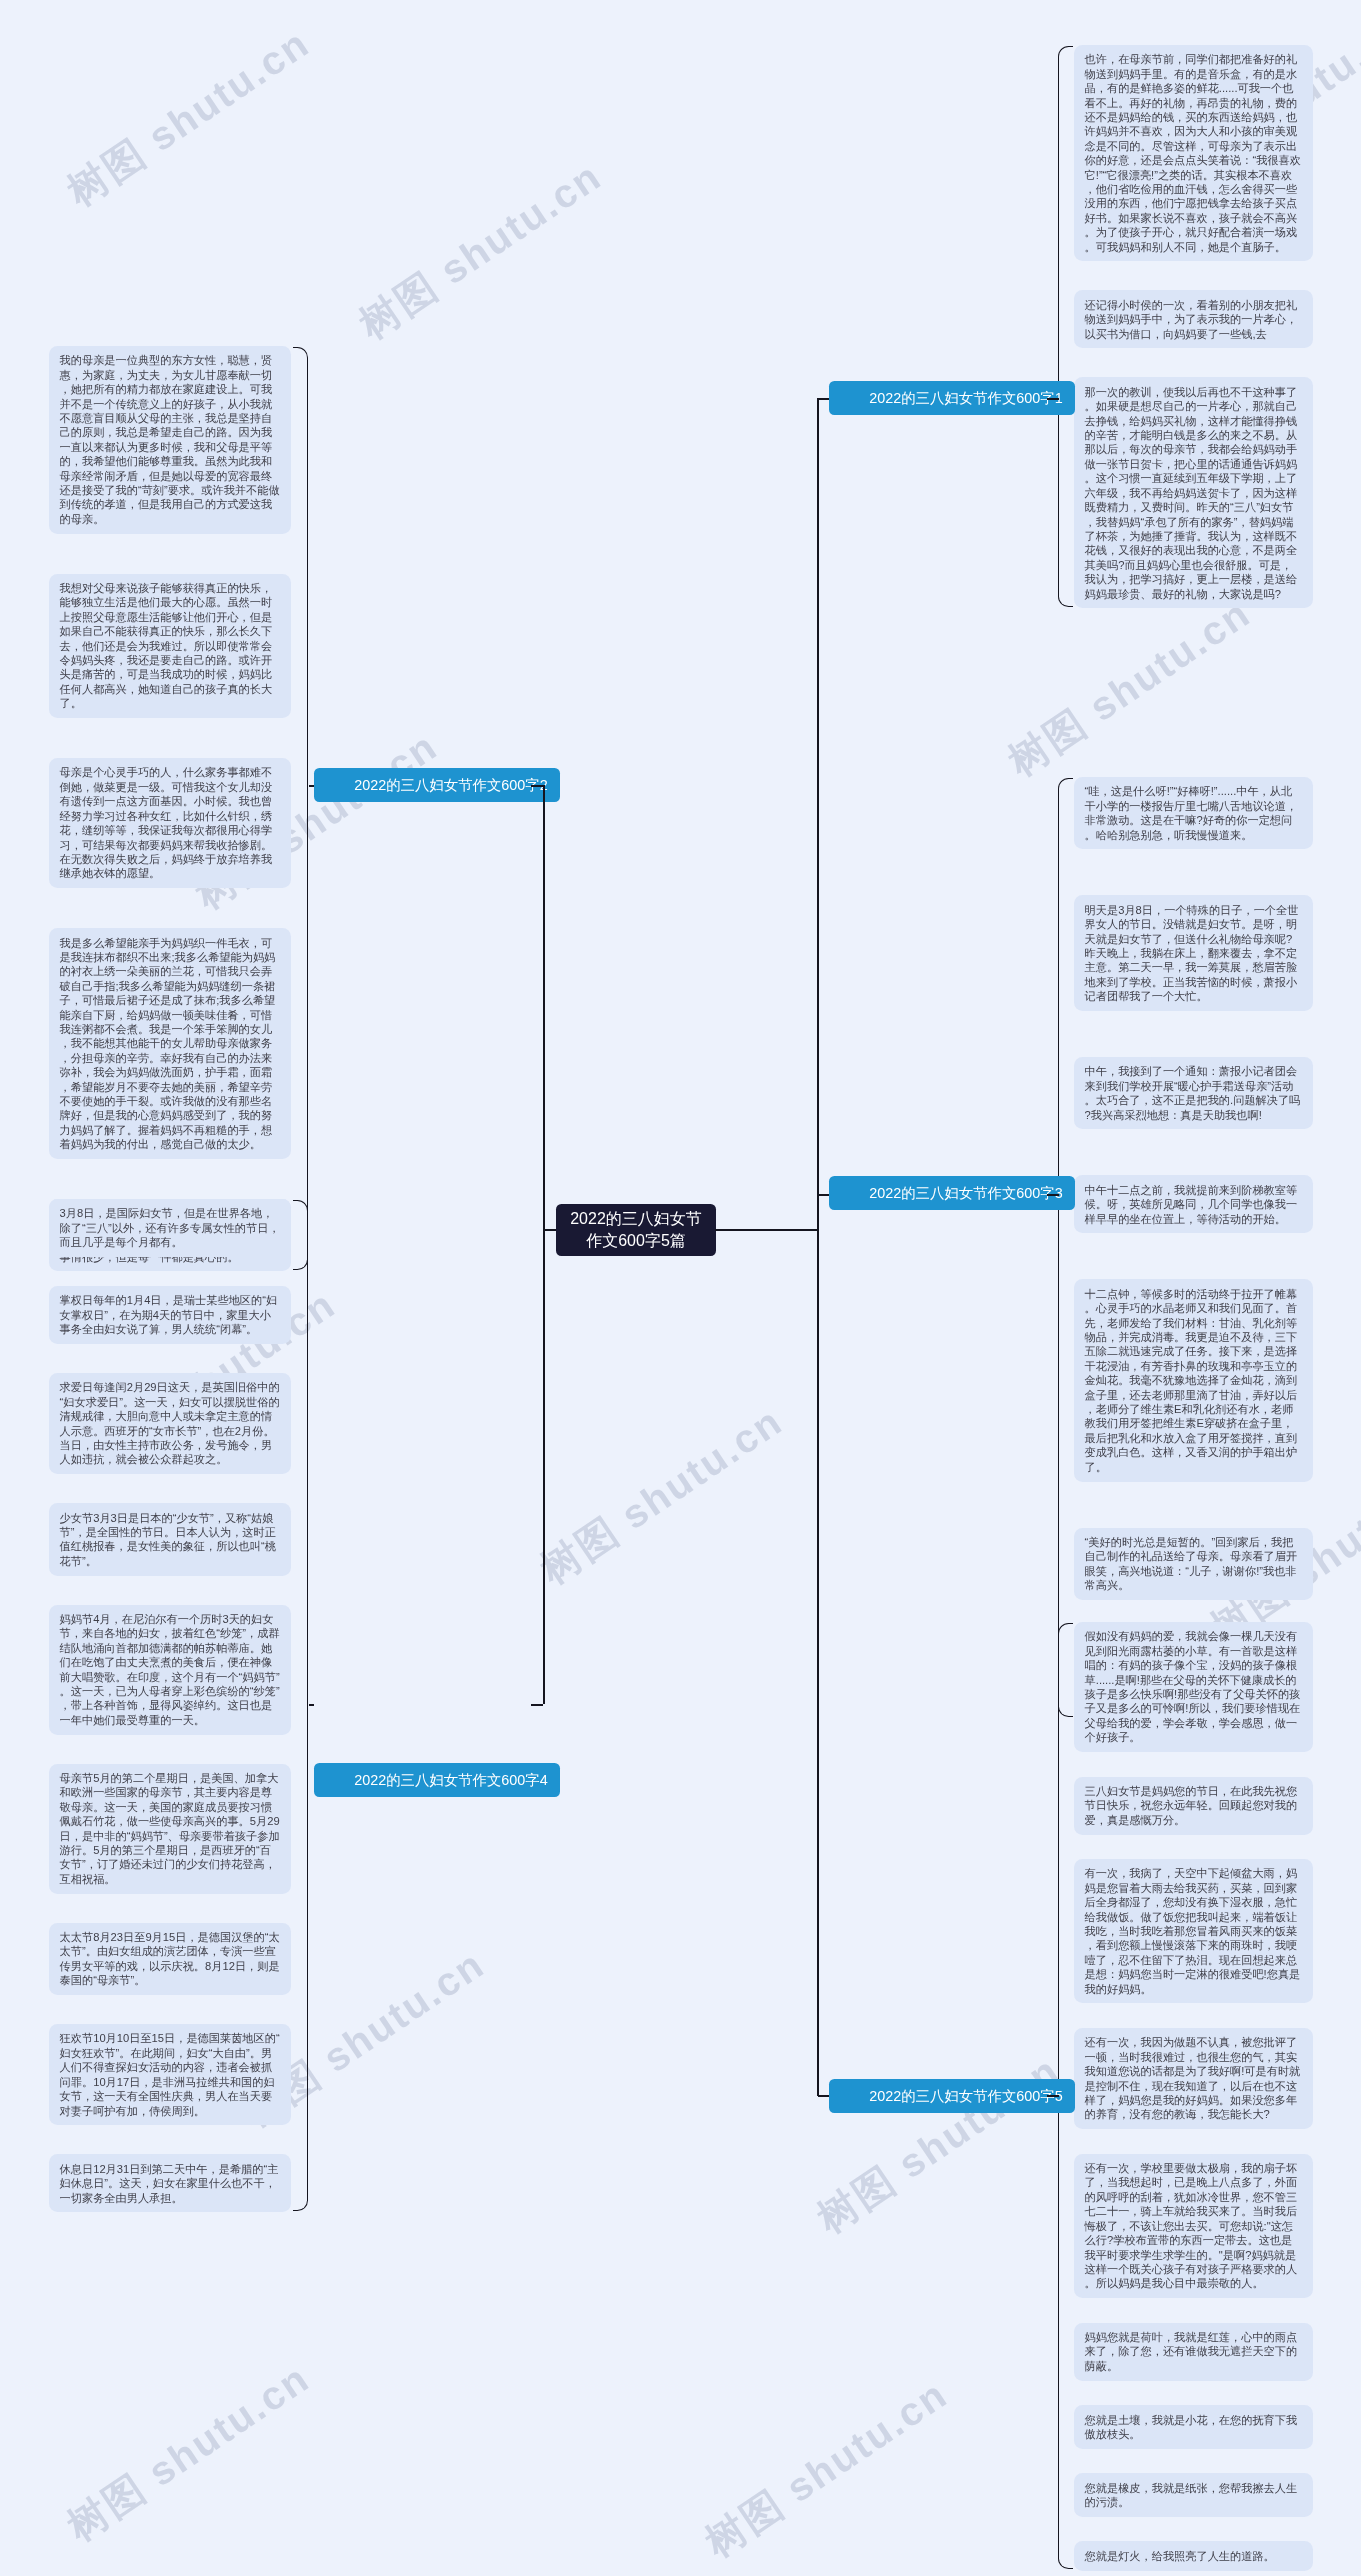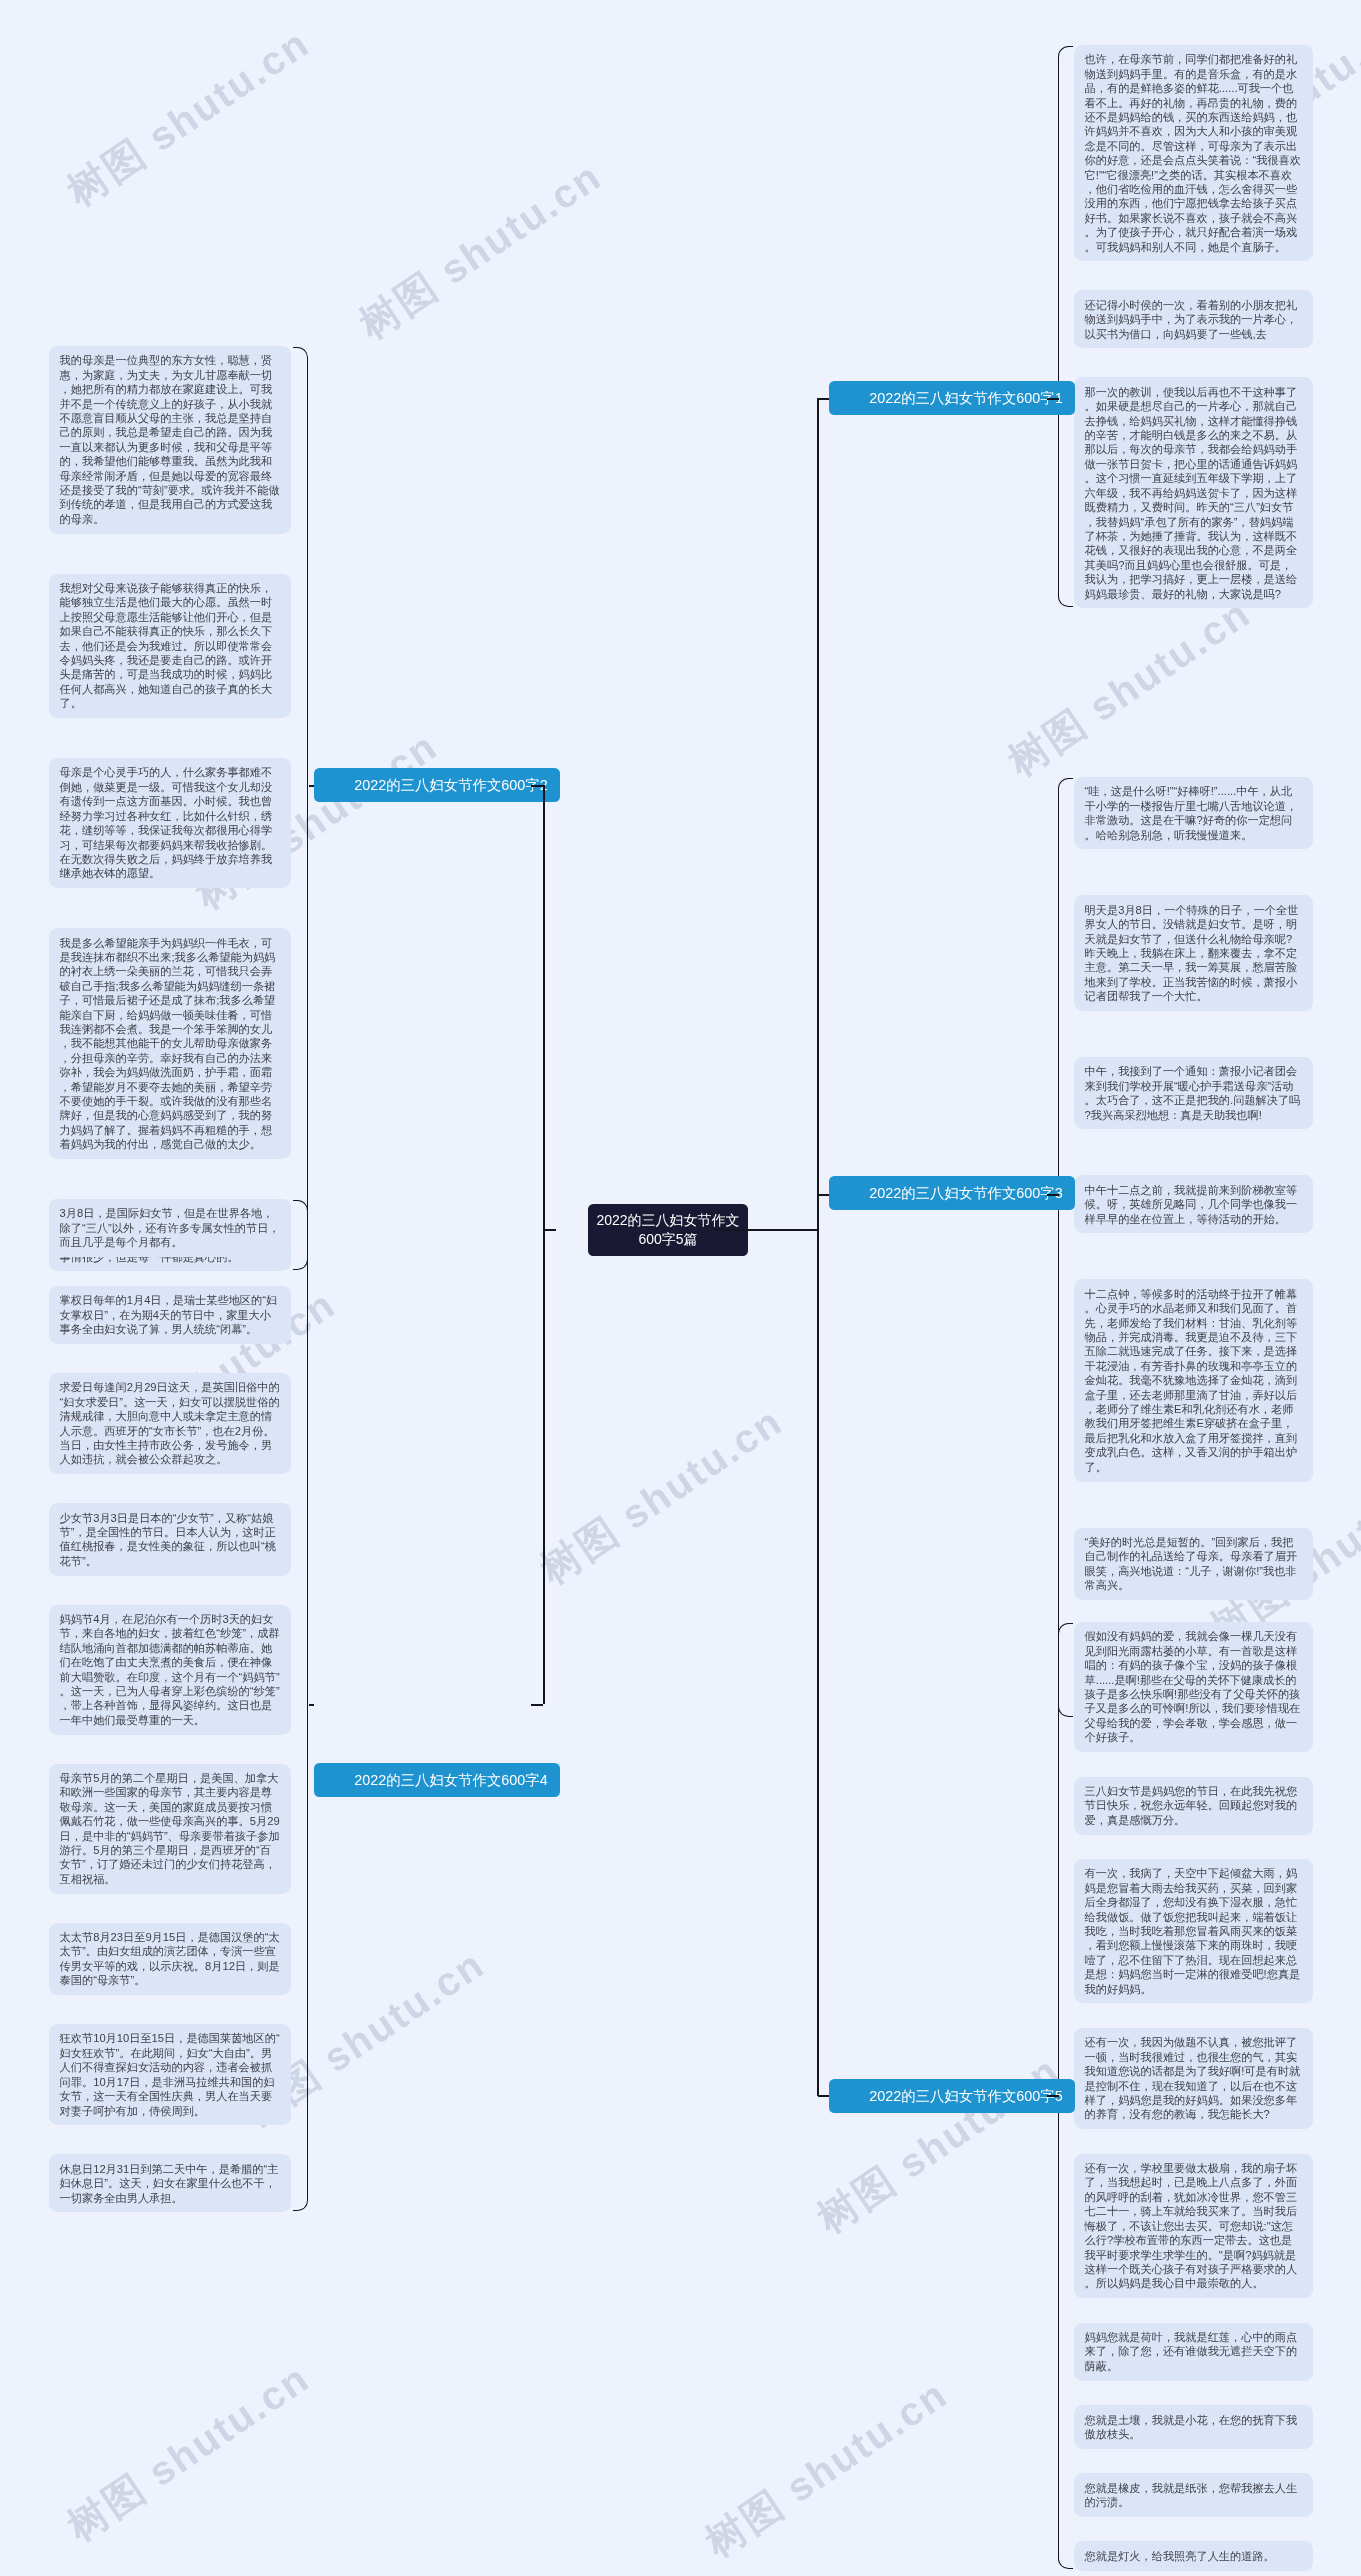--- a/index.html
+++ b/index.html
@@ -60,23 +60,23 @@
   .branch-label{
     position:absolute;width:218px;height:34px;
     background:var(--branch-bg);color:#ffffff;
     font-size:14.4px;border-radius:5.3px;
     display:flex;align-items:center;justify-content:center;
     white-space:nowrap;
     padding-left:28px;
   }
 
   .root-node{
-    position:absolute;left:588px;top:1204px;width:160px;min-height:52px;
+    position:absolute;left:556px;top:1204px;width:160px;min-height:52px;
     background:var(--root-bg);color:#ffffff;
-    font-size:14px;line-height:1.35;border-radius:5.3px;
+    font-size:16px;line-height:1.35;border-radius:5.3px;
     display:flex;align-items:center;justify-content:center;text-align:center;
     padding:3.2px 6.4px;box-sizing:border-box;
   }
 
   .hline{position:absolute;height:1.6px;background:var(--line);}
   .vline{position:absolute;width:1.6px;background:var(--line);}
 </style>
 </head>
 <body>
 

